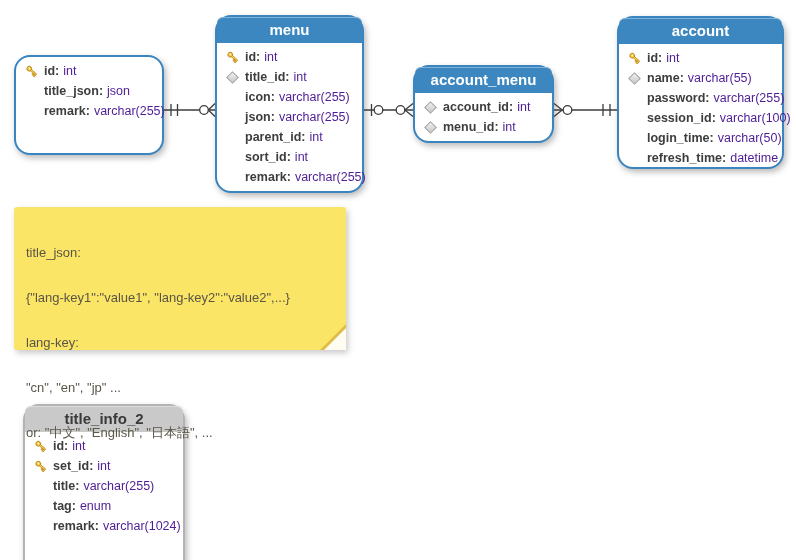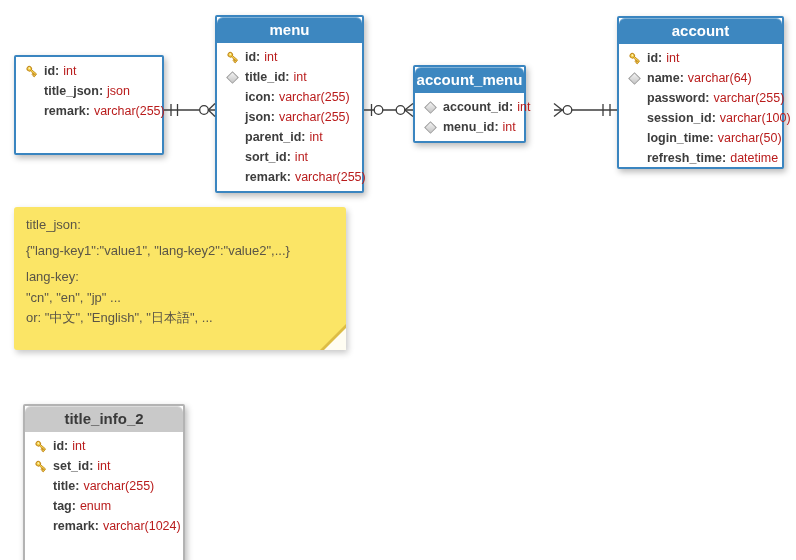--- a/index.html
+++ b/index.html
@@ -3,48 +3,48 @@
 <meta charset="utf-8">
 <style>
   html,body{margin:0;padding:0;background:#fff;}
   .canvas{
     position:relative;width:796px;height:560px;background:#fff;overflow:hidden;
     font-family:"Liberation Sans","DejaVu Sans",sans-serif;
   }
   
   .table{
     position:absolute;background:#fff;border:2px solid var(--table-border-blue,#3a85c0);
-    border-radius:2px;box-shadow:2px 3px 6px rgba(0,0,0,.28);box-sizing:border-box;
+    border-radius:16px;box-shadow:2px 3px 6px rgba(0,0,0,.28);box-sizing:border-box;
   }
   .thead{
     height:26px;line-height:26px;text-align:center;color:#fff;font-weight:bold;font-size:15px;
     background:var(--table-header-blue,#3d87c0);border-radius:6px 6px 0 0;
     box-shadow:inset 0 1px 0 rgba(255,255,255,.35);
   }
   .table.gray{border-color:var(--table-border-gray,#b3b3b3);}
   .table.gray .thead{background:var(--table-header-gray,#c9c9c9);color:#3a3a3a;}
   .tbody{padding:4px 6px 0 9px;}
   .row{display:flex;align-items:center;height:20px;}
   .ficon{width:19px;flex:0 0 19px;display:flex;align-items:center;}
   .dia{width:7px;height:7px;transform:rotate(45deg);display:block;margin-left:2px;
        background:linear-gradient(135deg,#f2f2f2,#c6c6c6);border:1px solid #9a9a9a;}
   .fname{font-weight:bold;color:#3d3d3d;font-size:12.5px;white-space:nowrap;}
   .fname::after{content:":";}
-  .ftype{color:#b91c1c;font-size:12.5px;margin-left:4px;white-space:nowrap;}
+  .ftype{color:#4c1d95;font-size:12.5px;margin-left:4px;white-space:nowrap;}
   
   .conn{position:absolute;overflow:visible;}
   .conn line, .conn path{stroke:#3c3c3c;stroke-width:1.3;fill:none;}
   .conn circle{stroke:#3c3c3c;stroke-width:1.3;fill:#fff;}
   
   .note{
     position:absolute;left:14px;top:207px;width:332px;height:143px;
     background:var(--note-yellow,#fbe566);border-radius:3px 3px 0 3px;
     box-shadow:2px 3px 6px rgba(0,0,0,.22);padding:9px 12px;box-sizing:border-box;
   }
-  .note-line{font-size:13px;color:#5a5547;line-height:17px;white-space:nowrap;}
+  .note-line{font-size:13px;color:#5a5547;line-height:17px;white-space:nowrap;margin-top:28px;}
   .note-line:nth-child(1){margin-bottom:9px;}
   .note-line:nth-child(2){margin-bottom:9px;}
   .note-line:nth-child(3){margin-bottom:4px;}
   .note-line:nth-child(4){margin-bottom:3px;}
   .note-line:nth-child(5){margin-bottom:8px;}
   .note-shadowtri{position:absolute;right:0;bottom:0;width:0;height:0;
     border-bottom:26px solid #ddbd45;border-left:26px solid transparent;}
   .note-fold{position:absolute;right:0;bottom:0;width:0;height:0;
     border-bottom:22px solid #fffdf2;border-left:22px solid transparent;}
 </style>
@@ -129,21 +129,21 @@
           <span class="ftype">int</span>
         </div>
         <div class="row">
           <span class="ficon"></span>
           <span class="fname">remark</span>
           <span class="ftype">varchar(255)</span>
         </div>
       </div>
   </div>
 
-  <div class="table blue" style="left:413px;top:65px;width:113px;height:78px">
+  <div class="table blue" style="left:413px;top:65px;width:141px;height:78px">
     <div class="thead">account_menu</div>
     <div class="tbody">
         <div class="row">
           <span class="ficon">
             <i class="dia"></i>
           </span>
           <span class="fname">account_id</span>
           <span class="ftype">int</span>
         </div>
         <div class="row">
@@ -172,21 +172,21 @@
             </svg>
           </span>
           <span class="fname">id</span>
           <span class="ftype">int</span>
         </div>
         <div class="row">
           <span class="ficon">
             <i class="dia"></i>
           </span>
           <span class="fname">name</span>
-          <span class="ftype">varchar(64)</span>
+          <span class="ftype">varchar(55)</span>
         </div>
         <div class="row">
           <span class="ficon"></span>
           <span class="fname">password</span>
           <span class="ftype">varchar(255)</span>
         </div>
         <div class="row">
           <span class="ficon"></span>
           <span class="fname">session_id</span>
           <span class="ftype">varchar(100)</span>

